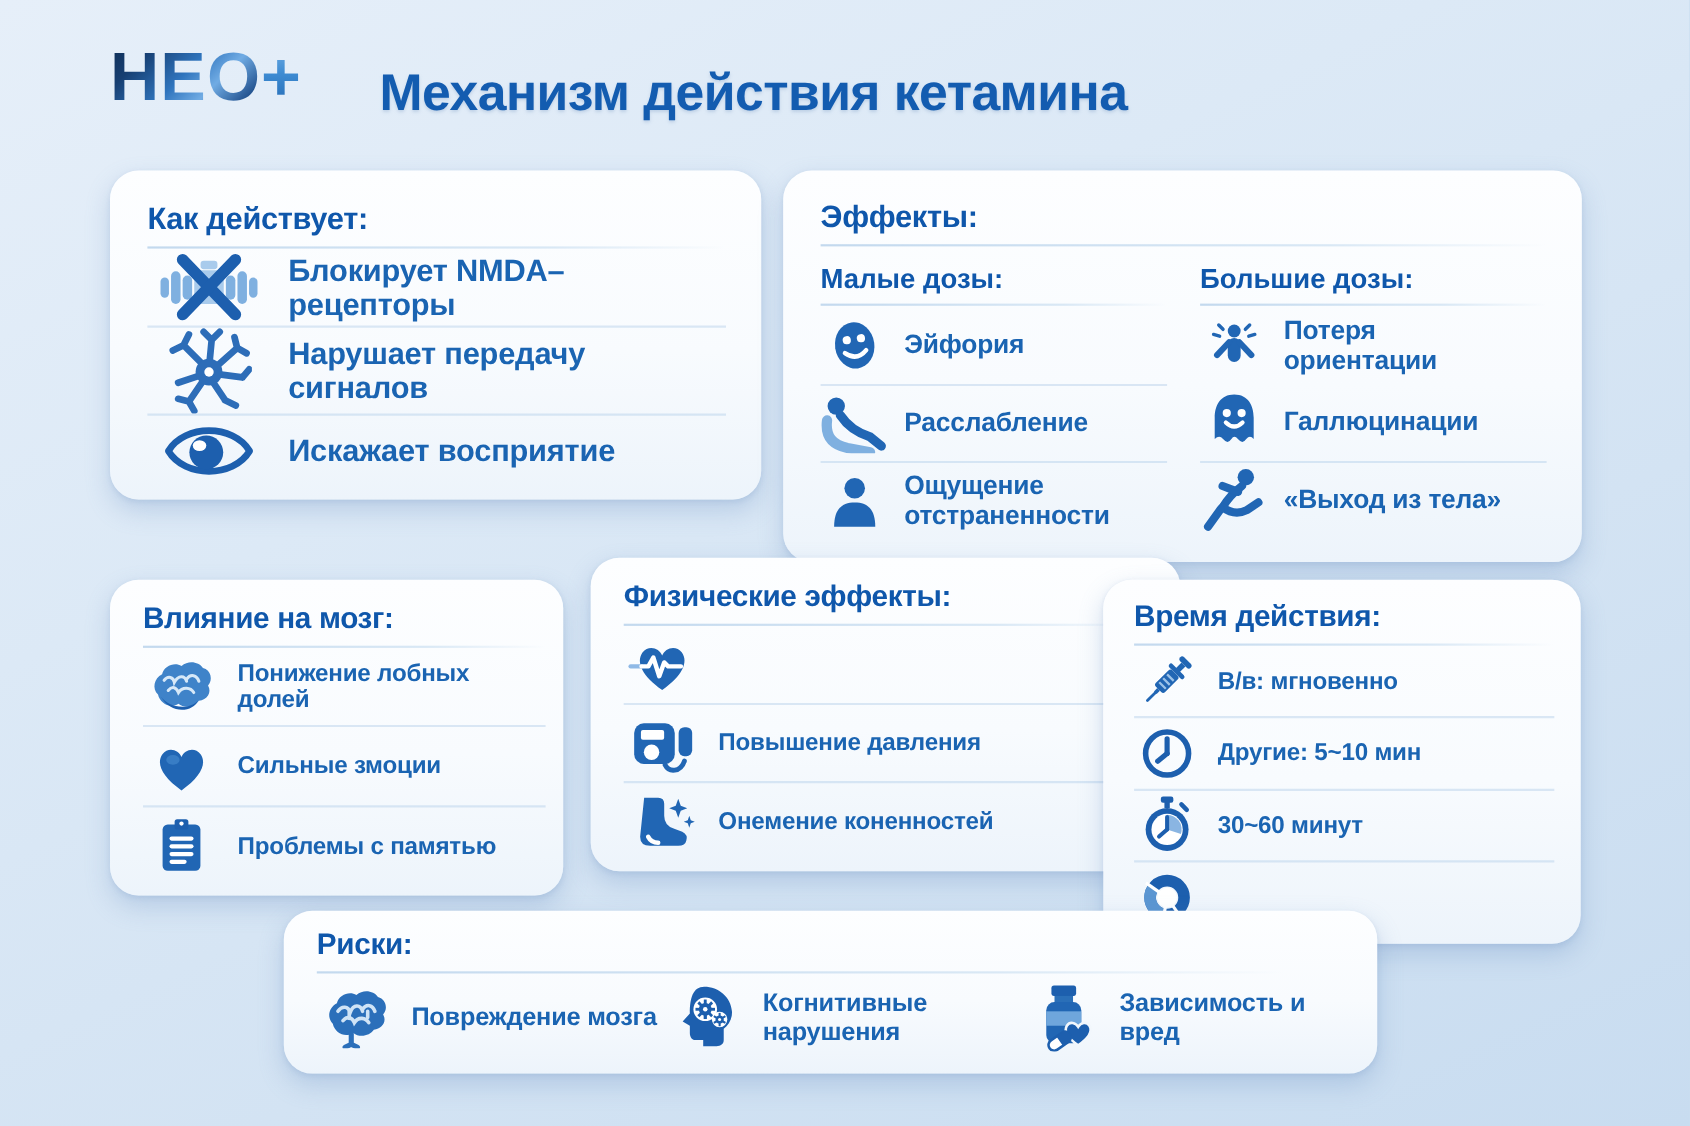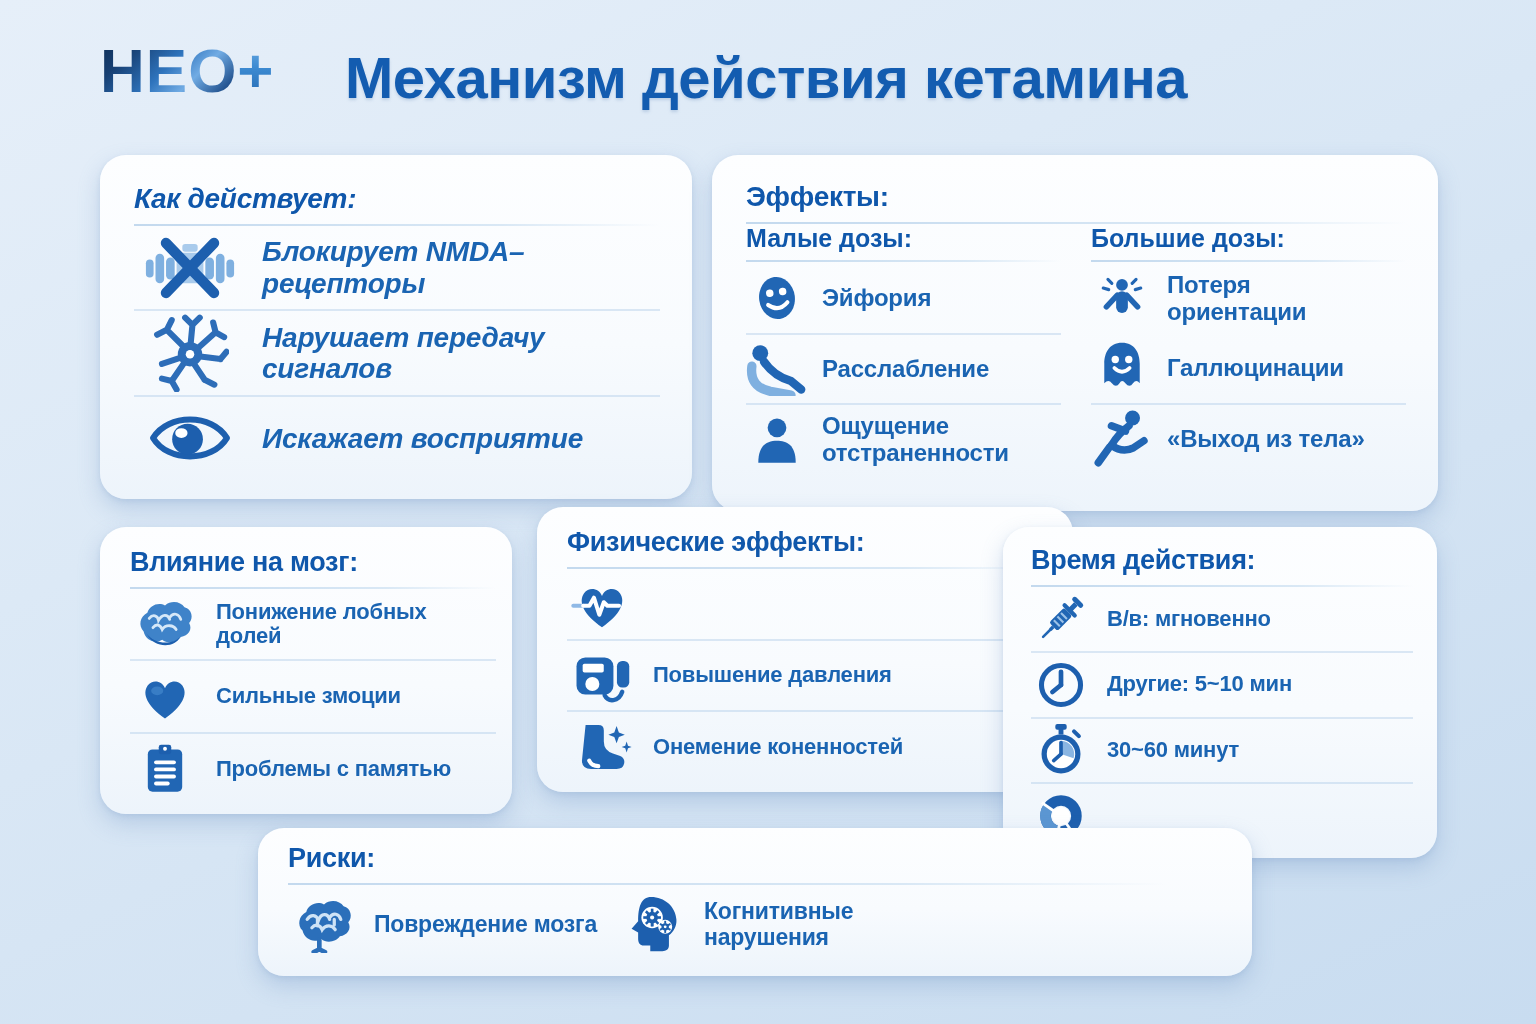--- a/index.html
+++ b/index.html
@@ -11,48 +11,48 @@
   }
   
   .logo {
     position:absolute; left:100px; top:40px; font-size:62px; font-weight:700;
     letter-spacing:1px; line-height:1;
   }
   .logo span { -webkit-background-clip:text; background-clip:text; color:transparent; }
   .logo-neo { background-image:linear-gradient(135deg,#0d2c52 0%,#173f72 22%,#2f74bd 48%,#71ace4 66%,#1c4b88 88%,#2a69ad 100%); }
   .logo-plus { background-image:linear-gradient(180deg,#7db6e8 0%,#3d8bd2 45%,#1f63ac 100%); }
   .page-title {
-    position:absolute; left:345px; top:44px; font-size:58px; font-weight:700;
+    position:absolute; left:345px; top:56px; font-size:47px; font-weight:700;
     color:#135cb0; letter-spacing:-0.5px;
     text-shadow:0 2px 3px rgba(125,158,198,.35);
   }
   
   .card {
     position:absolute; border-radius:26px;
     background:linear-gradient(180deg,#fdfeff 0%,#f8fbfe 55%,#edf4fb 100%);
     box-shadow:0 10px 22px rgba(108,145,194,.30), 0 2px 5px rgba(128,160,202,.20);
   }
   .card h2 { font-size:28px; font-weight:700; color:#0f57ab; letter-spacing:-0.3px; }
   .rule { height:2px; margin-top:9px;
     background:linear-gradient(90deg,#c3d9ee 0%,#d9e8f5 70%,rgba(222,236,248,0) 100%); }
   .row { display:flex; align-items:center; gap:16px; }
   .row + .row { border-top:2px solid rgba(165,198,228,.38); }
   .icon-box { flex:0 0 auto; display:flex; align-items:center; justify-content:center; }
   .label { font-weight:700; color:#1a64b2; letter-spacing:-0.2px; line-height:1.12; }
 
   
-  .card-how { left:100px; top:155px; width:592px; height:344px; padding:28px 32px 18px 34px;font-style:italic; }
+  .card-how { left:100px; top:155px; width:592px; height:299px; padding:28px 32px 18px 34px; }
   .card-how .rows { display:flex; flex-direction:column; height:calc(100% - 44px); }
   .card-how .row { flex:1; }
   .card-how .icon-box { width:112px; }
   .card-how .label { font-size:28px; }
 
   
   .card-effects { left:712px; top:155px; width:726px; height:356px; padding:26px 32px 14px 34px; }
-  .eff-cols { display:flex; gap:30px; margin-top:0; height:calc(100% - 66px); }
+  .eff-cols { display:flex; gap:30px; margin-top:16px; height:calc(100% - 66px); }
   .eff-col { flex:1; display:flex; flex-direction:column; }
   .eff-col h3 { font-size:25px; font-weight:700; color:#0f57ab; }
   .eff-col .rule { margin-top:7px; margin-bottom:2px; }
   .eff-col .row { flex:1; gap:14px; }
   .eff-col .icon-box { width:62px; }
   .eff-col .label { font-size:24px; max-width:215px; }
 
   
   .card-brain    { left:100px;  top:527px; width:412px; height:287px; padding:20px 16px 10px 30px; }
   .card-physical { left:537px;  top:507px; width:536px; height:285px; padding:20px 24px 10px 30px; }
@@ -61,21 +61,21 @@
   .mid-rows { display:flex; flex-direction:column; height:calc(100% - 42px); }
   .mid-rows .row { flex:1; }
   .card-brain .icon-box, .card-physical .icon-box { width:70px; }
   .card-time .icon-box { width:60px; }
   .card-brain .label, .card-physical .label, .card-time .label { font-size:22px; }
 
   
   .card-risks { left:258px; top:828px; width:994px; height:148px; padding:15px 30px 12px 30px; }
   .card-risks h2 { font-size:27px; }
   .card-risks .rule { width:880px; }
-  .risk-row { display:flex; align-items:center; height:calc(100% - 42px); }
+  .risk-row { display:flex; align-items:center; height:calc(100% - 42px);justify-content:space-between; }
   .risk-item { display:flex; align-items:center; gap:14px; }
   .risk-item .icon-box { width:72px; }
   .risk-item .label { font-size:23px; }
   .risk-1 { width:330px; } .risk-2 { width:335px; } .risk-3 { width:300px; }
 </style>
 </head>
 <body>
 
 <div class="canvas">
 
@@ -429,16 +429,32 @@
               <rect x="41" y="27.5" width="2" height="3.2" transform="rotate(120 42 34)"></rect>
               <rect x="41" y="27.5" width="2" height="3.2" transform="rotate(180 42 34)"></rect>
               <rect x="41" y="27.5" width="2" height="3.2" transform="rotate(240 42 34)"></rect>
               <rect x="41" y="27.5" width="2" height="3.2" transform="rotate(300 42 34)"></rect>
             </g>
             <circle cx="42" cy="34" r="1.5" fill="#ffffff"></circle>
           </svg>
         </span>
         <span class="label">Когнитивные нарушения</span>
       </div>
+      <div class="risk-item risk-3">
+        <span class="icon-box">
+          <svg width="58" height="62" viewBox="0 0 62 66">
+            <rect x="18" y="2" width="24" height="10" rx="2.5" fill="#1d5fae"></rect>
+            <rect x="21" y="12" width="18" height="6" fill="#2a6fb8"></rect>
+            <rect x="13" y="18" width="34" height="40" rx="8" fill="#2166b4"></rect>
+            <rect x="13" y="27" width="34" height="14" fill="#6fa6dc"></rect>
+            <path d="M44 60 C34 53 30 46 33 41 C36 36.5 41.5 38 44 42 C46.5 38 52 36.5 55 41 C58 46 54 53 44 60 Z" fill="#1d5fae" stroke="#f2f7fc" stroke-width="2.5"></path>
+            <g transform="rotate(-35 26 56)">
+              <rect x="14" y="50.5" width="24" height="11" rx="5.5" fill="#ffffff" stroke="#1d5fae" stroke-width="2.5"></rect>
+              <path d="M26 50.5 H32.5 A5.5 5.5 0 0 1 32.5 61.5 H26 Z" fill="#1d5fae"></path>
+            </g>
+          </svg>
+        </span>
+        <span class="label">Зависимость и вред</span>
+      </div>
     </div>
   </section>
 
 </div>
 
 </body></html>

